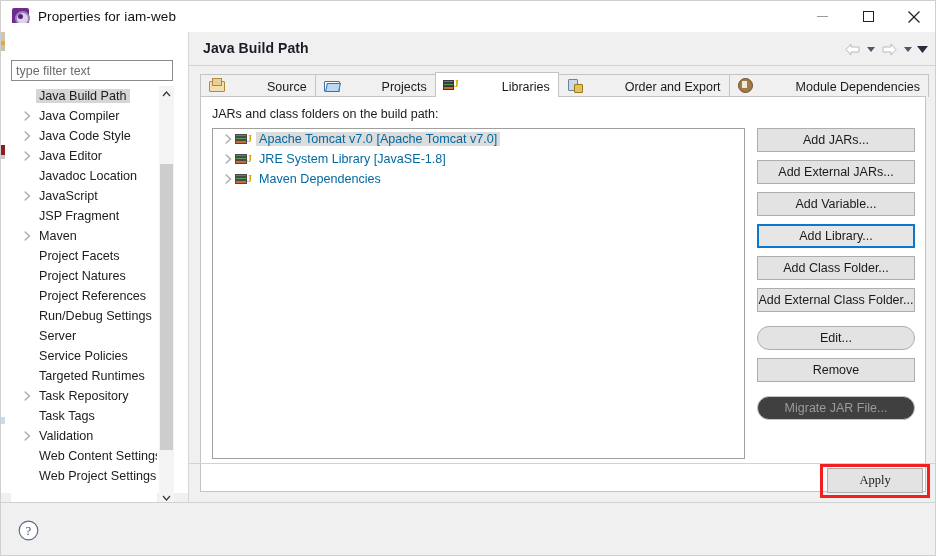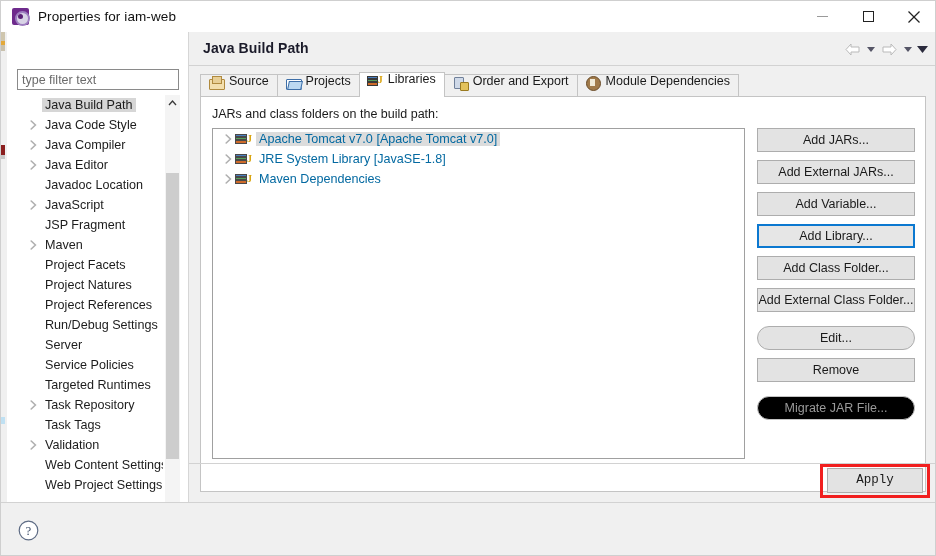--- a/index.html
+++ b/index.html
@@ -64,24 +64,23 @@
     display: flex; align-items: center; justify-content: center;
     background: transparent;
   }
   #btn-min  { right: 92px; }
   #btn-max  { right: 46px; }
   #btn-close{ right: 0px; }
   .winbtn svg { display: block; }
 
   
   #left-panel {
-    position: absolute; left: 0; top: 31px;
+    position: absolute; left: 0; top: 22px;
     width: 187px; height: 470px;
     background: #ffffff;
-    margin-left: 6px;
   }
   
   .edge-artifact { position: absolute; left: 0; width: 4px; }
   .ea1 { top: 31px;  height: 9px;  background: #cfc6ae; }
   .ea2 { top: 40px;  height: 4px;  background: #e3a93b; }
   .ea3 { top: 44px;  height: 6px;  background: #c9c1ad; }
   .ea4 { top: 144px; height: 10px; background: #8b1f1f; }
   .ea5 { top: 154px; height: 4px;  background: #c7c7c7; }
   .ea6 { top: 416px; height: 7px;  background: #bfe0f2; }
 
@@ -205,30 +204,31 @@
   }
 
   
   #tabs {
     position: absolute; left: 11px; top: 41px;
     height: 24px;
     display: flex; align-items: flex-end;
   }
   .tab {
     height: 23px;
-    display: flex; align-items: flex-start;
-    padding: 0 8px 16px 7px;
+    display: flex; align-items: flex-end;
+    padding: 0 8px 4px 7px;
     background: #f0f0f0;
     border: 1px solid #c4c4c4;
     border-bottom: none;
     margin-right: -1px;
     white-space: nowrap;
     font-size: 12.5px;
     color: #1a1a1a;
     cursor: default;
+    gap: 38px;
   }
   .tab.active {
     background: #ffffff;
     height: 25px;
     border-color: #c4c4c4;
     position: relative;
     z-index: 3;
   }
   .tab .ticon {
     width: 16px; height: 16px;
@@ -359,37 +359,37 @@
     cursor: default;
     padding: 0;
   }
   .sbtn.focused {
     border: 2px solid #0b78d0;
     line-height: 20px;
     background: #e6e6e6;
   }
   .sbtn.disabled {
     color: #9a9a9a;
-    background: #000000;
+    background: #404040;
     border-color: #c4c4c4;
   }
   .sbtn.gap-top { margin-top: 14px; border-radius: 12px; }
 
   
   #apply-sep {
     position: absolute; left: 188px; top: 462px;
     width: 748px; height: 1px;
     background: #d2d2d2;
   }
   #apply-btn {
     position: absolute; left: 826px; top: 467px;
     width: 96px; height: 25px;
     background: #e3e3e3;
     border: 1px solid #adadad;
-    font-family: Liberation Mono, monospace;
+    font-family: Liberation Serif, serif;
     font-size: 12.5px;
     color: #1a1a1a;
     text-align: center;
     line-height: 23px;
     cursor: default;
     padding: 0;
   }
   #apply-highlight {
     position: absolute; left: 819px; top: 463px;
     width: 110px; height: 34px;
@@ -443,29 +443,29 @@
         <div class="tree-row selected">
           <span class="twisty"></span>
           <span class="tlabel">Java Build Path</span>
         </div>
         <div class="tree-row">
           <span class="twisty">
             <svg width="7" height="10" viewBox="0 0 7 10">
               <path d="M1.2 1 L5.4 5 L1.2 9" fill="none" stroke="#b0b0b0" stroke-width="1.6" stroke-linecap="round"></path>
             </svg>
           </span>
-          <span class="tlabel">Java Code Style</span>
+          <span class="tlabel">Java Compiler</span>
         </div>
         <div class="tree-row">
           <span class="twisty">
             <svg width="7" height="10" viewBox="0 0 7 10">
               <path d="M1.2 1 L5.4 5 L1.2 9" fill="none" stroke="#b0b0b0" stroke-width="1.6" stroke-linecap="round"></path>
             </svg>
           </span>
-          <span class="tlabel">Java Compiler</span>
+          <span class="tlabel">Java Code Style</span>
         </div>
         <div class="tree-row">
           <span class="twisty">
             <svg width="7" height="10" viewBox="0 0 7 10">
               <path d="M1.2 1 L5.4 5 L1.2 9" fill="none" stroke="#b0b0b0" stroke-width="1.6" stroke-linecap="round"></path>
             </svg>
           </span>
           <span class="tlabel">Java Editor</span>
         </div>
         <div class="tree-row">

